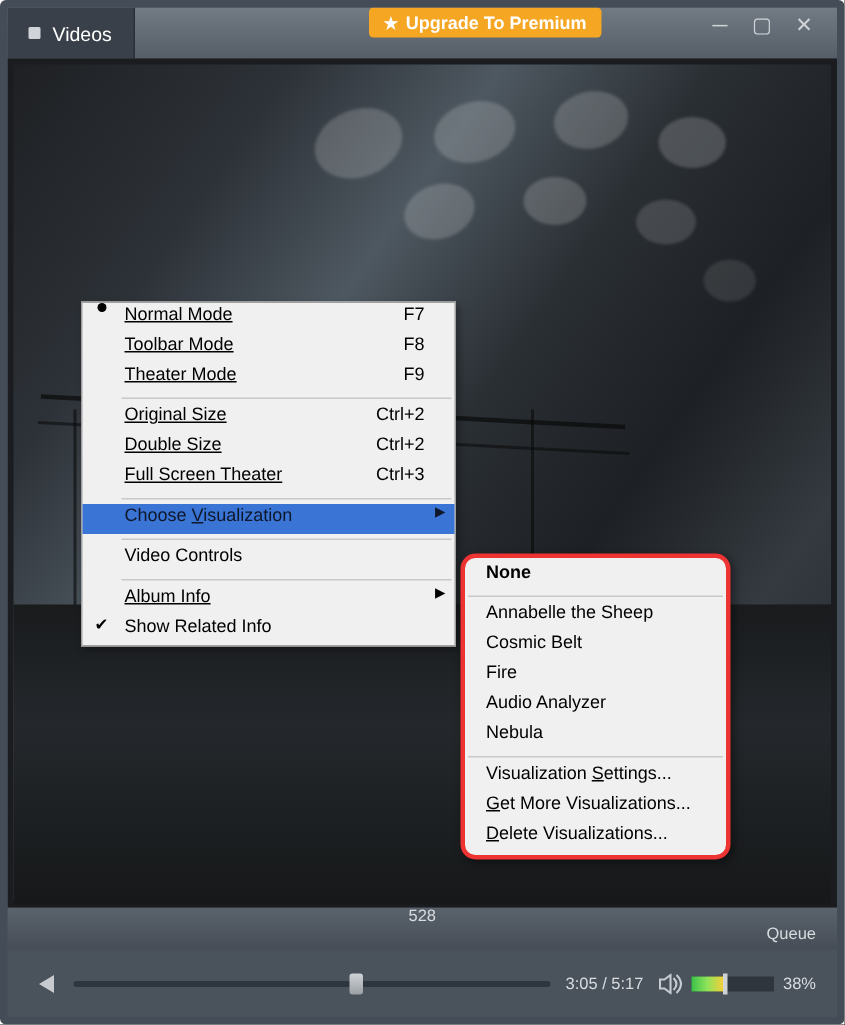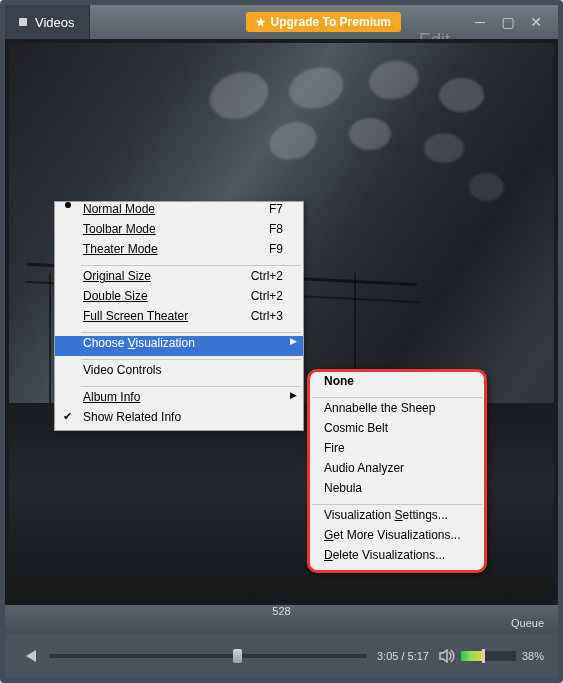--- a/index.html
+++ b/index.html
@@ -1,18 +1,18 @@
 <!DOCTYPE html>
 <html><head>
 <meta charset="utf-8">
 <style>
 * { margin: 0; padding: 0; box-sizing: border-box; font-family: "Segoe UI", Tahoma, sans-serif; }
 body { width: 563px; height: 683px; background: #fff; position: relative; overflow: hidden; }
 .wrap { position: absolute; inset: 0; border: 5px solid #444c57; border-radius: 4px; background: #4a525c; overflow: hidden; }
-.titlebar { height: 34px; background: linear-gradient(#727a83,#555d67); display: flex; align-items: center; color: #fff; font-size: 13px; }
+.titlebar { height: 34px; background: linear-gradient(#727a83,#555d67); display: flex; align-items: flex-start; color: #fff; font-size: 13px; }
 .tab { display:flex; align-items:center; height:100%; padding:0 14px; background:#3a4049; border-right:1px solid #2b3038;}
 .tab-icon{ width:8px;height:8px;background:#d0d4d8;border-radius:1px;margin-right:8px;}
 .premium-btn{ margin-left:auto; margin-right:10px; background:#f5a623; color:#fff; font-weight:bold; font-size:12px; padding:3px 10px; border-radius:3px; display:flex; align-items:center; gap:5px; cursor:pointer;}
 .star{font-size:11px;}
 .edit-btn{ color:#8a929b; font-size:18px; padding:3px 8px; border-radius:3px; margin-right:8px; cursor:pointer;margin-top:36px;}
 .winbtns{display:flex; gap:0; margin-right:8px;}
 .winbtn{ width:28px; height:22px; display:flex; align-items:center; justify-content:center; color:#cfd3d7; font-size:14px; font-family:Arial; cursor:pointer;}
 .video-area{ position:relative; height:566px; background:#1a1c1f; overflow:hidden;}
 .video-frame{ position:absolute; inset:4px; background:linear-gradient(125deg,#1e2023 0%,#2d3238 20%,#4e5860 35%,#2a2f34 50%,#1d2024 65%,#343a40 80%,#20242a 100%);}
 .bokeh{ position:absolute; border-radius:50%; background:rgba(255,255,255,.18); filter:blur(1px);}
@@ -28,21 +28,21 @@
 .rail2{position:absolute;left:16px;top:248px;width:395px;height:2px;background:rgba(10,10,10,.55);transform:rotate(3deg);}
 .post{position:absolute;top:230px;width:2px;height:180px;background:rgba(10,10,10,.6);}
 .p1{left:40px;} .p2{left:130px;} .p3{left:240px;} .p4{left:345px;}
 .floor{position:absolute;left:0;right:0;top:360px;height:200px;background:linear-gradient(#191b1d 0%,#24282c 40%,#161819 100%);}
 .menu{ position:absolute; left:49px; top:162px; width:250px; background:#f0f0f0; border:1px solid #a0a0a0; box-shadow:2px 2px 5px rgba(0,0,0,.35); font-size:12px; color:#000;}
 .menu-row{ display:flex; align-items:flex-start; height:20px; padding:0 20px 0 28px; position:relative; cursor:default;}
 .menu-row .shortcut{ margin-left:auto; }
 .menu-sep{ height:1px; background:#c8c8c8; margin:3px 2px 3px 26px;}
 .bullet{ position:absolute; left:10px; width:6px; height:6px; background:#000; border-radius:50%;}
 .check{ position:absolute; left:8px; font-size:11px;}
-.hl{ background:#3a75d6; color:#ffffff;}
+.hl{ background:#3a75d6; color:#0f172a;}
 .arrow{ position:absolute; right:6px; font-size:9px;}
 .u{ text-decoration: underline; text-decoration-thickness:1px; text-underline-offset:1px;}
 .submenu{ position:absolute; left:302px; top:330px; width:180px; background:#f0f0f0; border:3px solid #e33; border-radius:10px; box-shadow:2px 2px 6px rgba(0,0,0,.4); font-size:12px; padding:2px 0;}
 .submenu .menu-row{ padding:0 12px 0 14px; }
 .submenu .menu-sep{ margin:3px 2px;}
 .strong{ font-weight:bold;}
 .bottom{ height:73px; background:#4a525c;}
 .statusbar{ height:28px; background:linear-gradient(#5a626c,#464d56); display:flex; align-items:center; color:#d8dcdf; font-size:11px; padding:0 14px;flex-direction:column;}
 .queue{ margin-left:auto; cursor:pointer;}
 .controls{ height:45px; display:flex; align-items:center; padding:0 14px; gap:10px; color:#d8dcdf; font-size:11px;}

